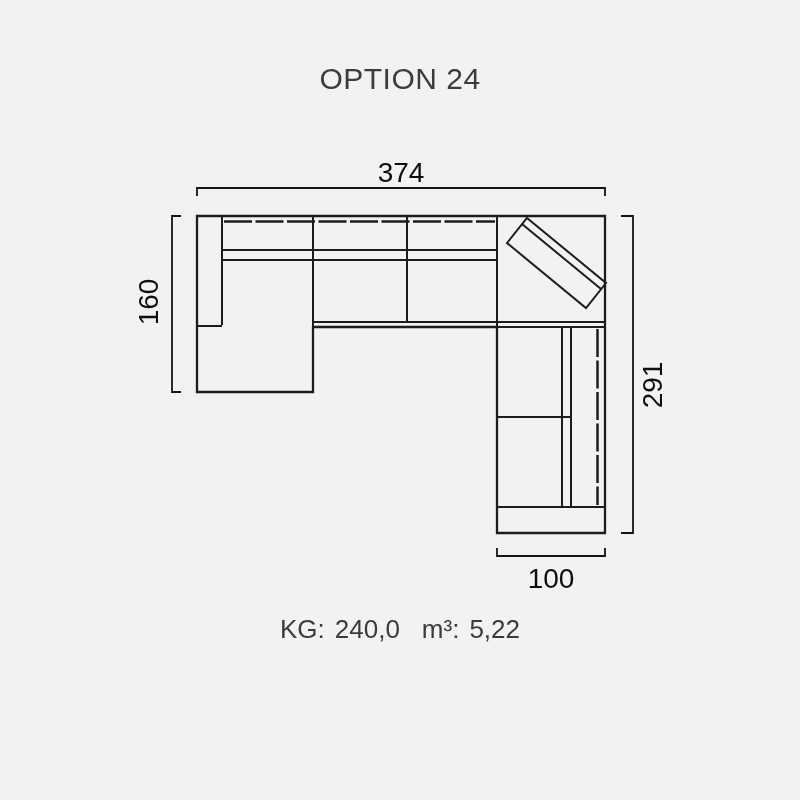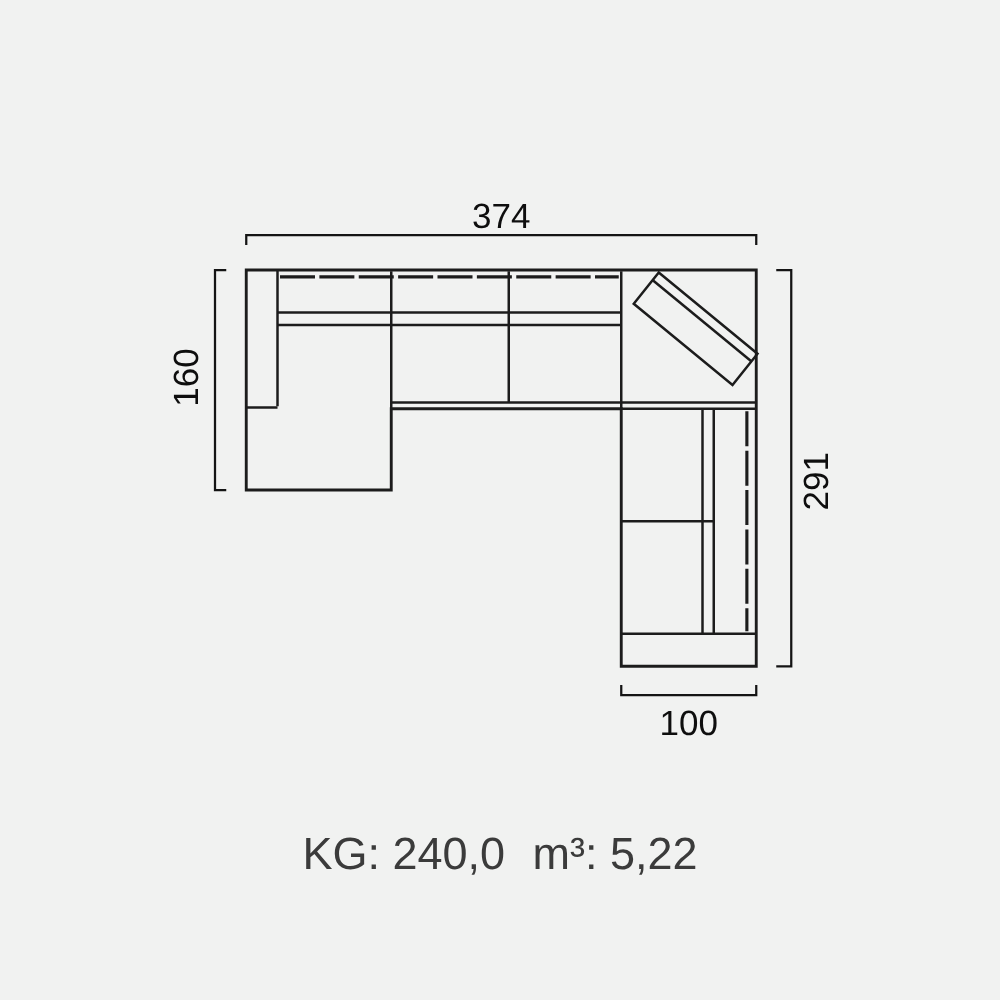--- a/index.html
+++ b/index.html
@@ -26,45 +26,46 @@
     color: #3c3c3c;
     letter-spacing: 0.5px;
   }
   .drawing {
     position: absolute;
     top: 0;
     left: 0;
   }
   .footer {
     position: absolute;
-    top: 662px;
+    top: 614px;
     left: 0;
     width: 100%;
     text-align: center;
-    font-size: 36px;
+    font-size: 26px;
     color: #3b3b3b;
     white-space: nowrap;
   }
   .footer .sp-sm { margin-right: 10px; }
   .footer .sp-lg { margin-right: 22px; }
   .outline  { fill: none; stroke: #1c1c1c; stroke-width: 2.3; }
   .inner    { fill: none; stroke: #1c1c1c; stroke-width: 2;   }
   .comb     { fill: none; stroke: #1c1c1c; stroke-width: 2.5; }
   .dim-line { fill: none; stroke: #141414; stroke-width: 1.8; }
   .dim-text {
     fill: #0e0e0e;
     font-family: "Liberation Sans", sans-serif;
     font-size: 28px;
   }
 </style>
 </head>
 <body>
 
 <div class="page">
 
+  <div class="title">OPTION 24</div>
 
   <svg class="drawing" width="800" height="800" viewBox="0 0 800 800">
 
     <g>
 
       <path class="outline" d="M197,216 H605 V533 H497 V327 H313 V392 H197 Z"></path>
 
       <path class="inner" d="M222,216 V325"></path>
       <path class="inner" d="M197,326 H222"></path>
 

